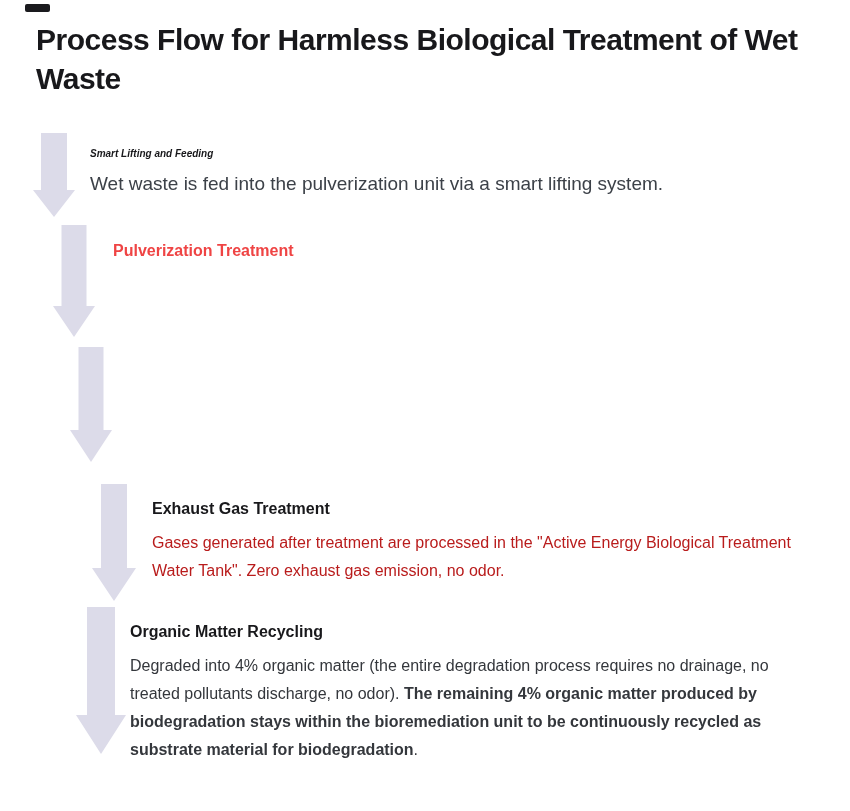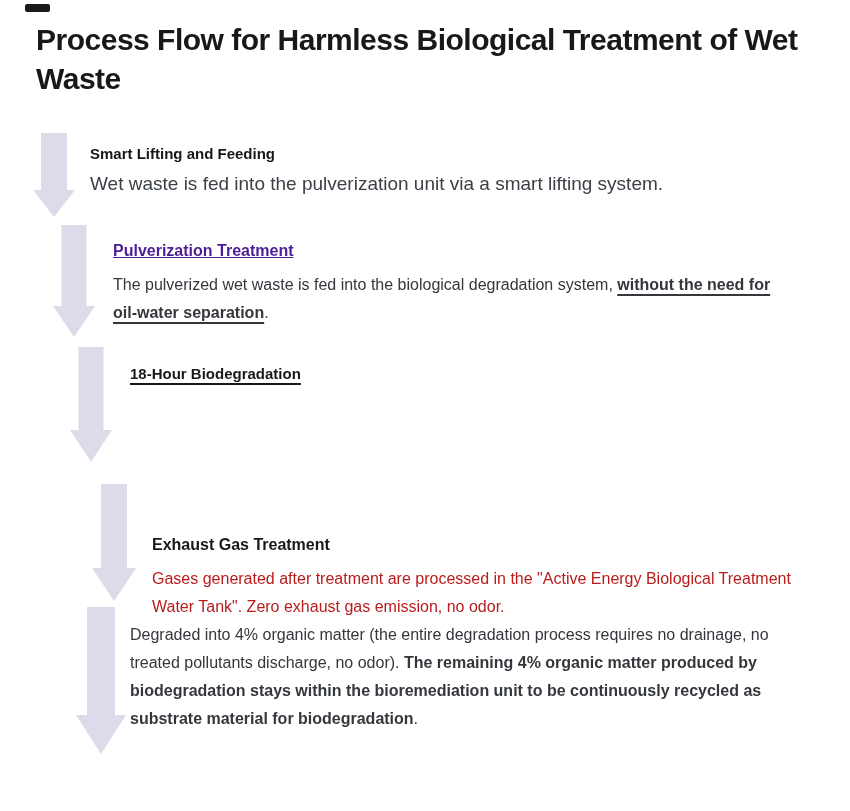--- a/index.html
+++ b/index.html
@@ -15,36 +15,36 @@
     position:absolute;left:25px;top:4px;width:25px;height:8px;
     border-radius:2px;
   }
   .title{
     position:absolute;left:36px;top:20px;width:790px;margin:0;
     font-size:30px;line-height:39px;font-weight:700;letter-spacing:-0.5px;
   }
   .step .arrow{position:absolute;display:block;}
   .step .text{position:absolute;}
   .step-title{margin:0 0 9px 0;font-weight:700;}
-  .small .step-title{font-size:15px;line-height:21px;}
+  .small .step-title{font-size:10px;line-height:21px;font-style:italic;}
   .large .step-title{font-size:16px;line-height:22px;}
   .step-desc{margin:0;}
   .small .step-desc{font-size:19px;line-height:22px;}
   .large .step-desc{font-size:16px;line-height:28px;}
   .seg-b{font-weight:700;}
   .seg-u,.step-title.u{
     text-decoration:underline;
     text-decoration-thickness:1.5px;
     text-underline-offset:3.5px;
   }
   
   .s1 .arrow{left:33px;top:133px;}  .s1 .text{left:90px;top:143px;width:690px;}
   .s2 .arrow{left:53px;top:225px;}  .s2 .text{left:113px;top:240px;width:672px;}
   .s3 .arrow{left:70px;top:347px;}  .s3 .text{left:130px;top:363px;width:676px;}
-  .s4 .arrow{left:92px;top:484px;}  .s4 .text{left:152px;top:498px;width:640px;margin-top:36px;}
+  .s4 .arrow{left:92px;top:484px;}  .s4 .text{left:152px;top:498px;width:640px;}
   .s5 .arrow{left:76px;top:607px;}  .s5 .text{left:130px;top:621px;width:664px;}
 </style>
 </head>
 <body>
 
 <div class="page">
   <div class="corner-dash" style="background: rgb(26, 26, 30);"></div>
   <h1 class="title" style="color: rgb(24, 24, 27);">Process Flow for Harmless Biological Treatment of Wet Waste</h1>
   <main id="flow">
   <section class="step s1 small">
@@ -55,46 +55,45 @@
       <h2 class="step-title" style="color: rgb(24, 24, 27);">Smart Lifting and Feeding</h2>
       <p class="step-desc" style="color: rgb(60, 65, 72);"><span>Wet waste is fed into the pulverization unit via a smart lifting system.</span></p>
     </div>
   </section>
 
   <section class="step s2 large">
     <svg class="arrow" xmlns="http://www.w3.org/2000/svg" width="42" height="112" viewBox="0 0 42 112">
           <polygon points="8.5,0 33.5,0 33.5,81 42,81 21,112 0,81 8.5,81" fill="#dcdbe9"></polygon>
         </svg>
     <div class="text">
-      <h2 class="step-title" style="color: #4c1d95; text-decoration: underline;">Pulverization Treatment</h2>
-      <p class="step-desc" style="color: rgb(52, 55, 60);"><span>The pulverized wet waste is fed into the biological degradation system, </span><span class="seg-b seg-u">without the need for oil-water separation</span><span>.</span></p>
+      <h2 class="step-title" style="color: #ef4444;">Pulverization Treatment</h2>
     </div>
   </section>
 
   <section class="step s3 small">
     <svg class="arrow" xmlns="http://www.w3.org/2000/svg" width="42" height="115" viewBox="0 0 42 115">
           <polygon points="8.5,0 33.5,0 33.5,83 42,83 21,115 0,83 8.5,83" fill="#dcdbe9"></polygon>
         </svg>
     <div class="text">
-      <h2 class="step-title u" style="color: rgb(24, 24, 27);">18-Hour Biodegradation</h2>
     </div>
   </section>
 
   <section class="step s4 large">
     <svg class="arrow" xmlns="http://www.w3.org/2000/svg" width="44" height="117" viewBox="0 0 44 117">
           <polygon points="9,0 35,0 35,84 44,84 22,117 0,84 9,84" fill="#dcdbe9"></polygon>
         </svg>
     <div class="text">
       <h2 class="step-title" style="color: rgb(24, 24, 27);">Exhaust Gas Treatment</h2>
       <p class="step-desc" style="color: #b91c1c;"><span>Gases generated after treatment are processed in the "Active Energy Biological Treatment Water Tank". Zero exhaust gas emission, no odor.</span></p>
     </div>
   </section>
 
   <section class="step s5 large">
     <svg class="arrow" xmlns="http://www.w3.org/2000/svg" width="50" height="147" viewBox="0 0 50 147">
           <polygon points="11,0 39,0 39,108 50,108 25,147 0,108 11,108" fill="#dcdbe9"></polygon>
         </svg>
     <div class="text">
+      <h2 class="step-title" style="color: rgb(24, 24, 27);">Organic Matter Recycling</h2>
       <p class="step-desc" style="color: rgb(52, 55, 60);"><span>Degraded into 4% organic matter (the entire degradation process requires no drainage, no treated pollutants discharge, no odor). </span><span class="seg-b">The remaining 4% organic matter produced by biodegradation stays within the bioremediation unit to be continuously recycled as substrate material for biodegradation</span><span>.</span></p>
     </div>
   </section>
 </main>
 </div>
 
 </body></html>

